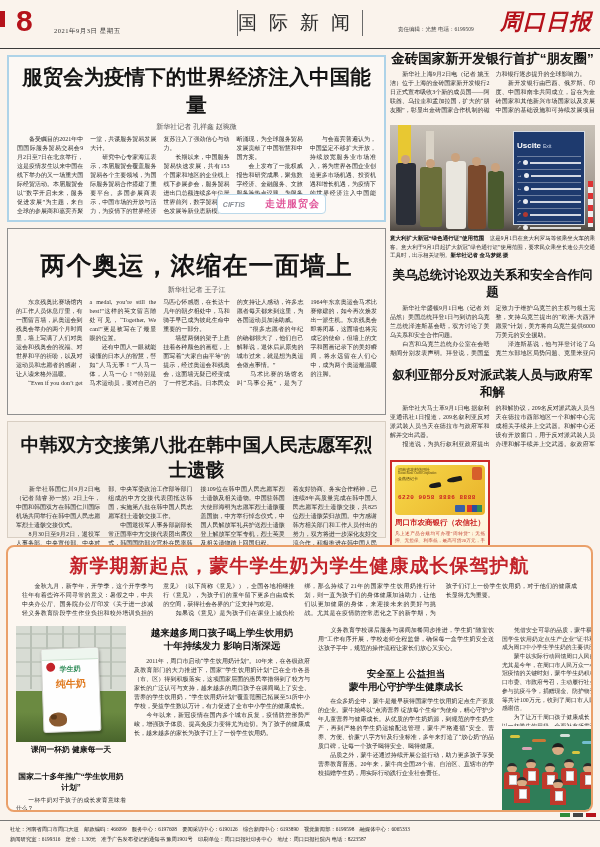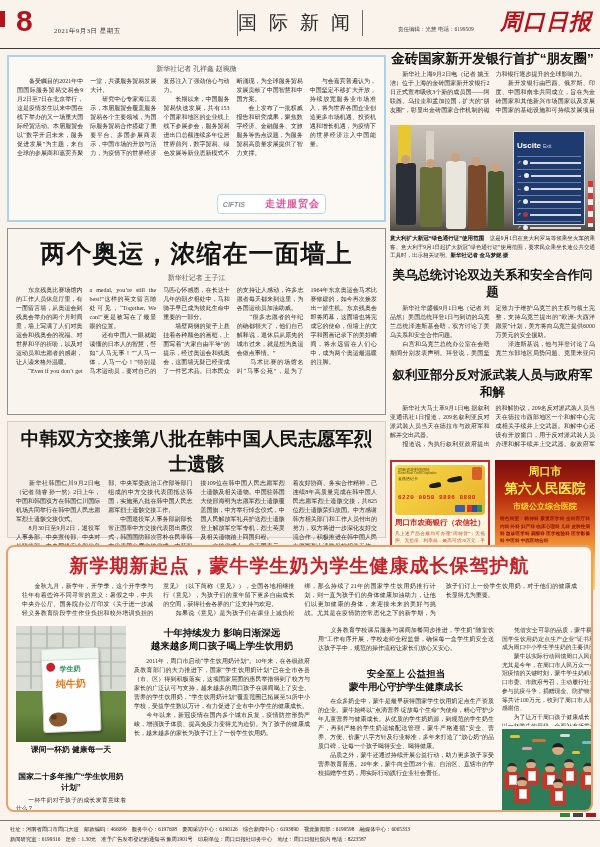--- a/index.html
+++ b/index.html
@@ -20,24 +20,24 @@
   .byline{font-size:7px;text-align:center;color:#555;margin:3px 0;}
   .smallbody{font-size:6px;line-height:1.5;text-align:justify;color:#2a2a2a;white-space:pre-line;overflow:hidden;}
   
   .box-fumao{position:absolute;top:55px;left:7px;width:379px;height:167px;border:2px solid #aed3e8;background:#fcf8f4;padding:4px 8px;box-sizing:border-box;}
   .box-fumao .headline{font-size:20.5px;margin-top:2px;}
   .fumao-body{height:110px;column-count:5;column-gap:7px;}
   .ciftis-logo{position:absolute;right:58px;bottom:6px;background:#fff;border:1px solid #bcd9ea;border-radius:4px;
                padding:2px 5px;display:flex;align-items:center;gap:20px;}
   .ciftis-en{font:italic bold 7px "Liberation Sans",sans-serif;color:#8a8f96;}
   .ciftis-cn{font:bold 10px "Liberation Sans",sans-serif;color:#e0569a;letter-spacing:1px;}
-  .box-aoyun{position:absolute;top:228px;left:7px;width:379px;height:187px;border:1px solid #8f8f8f;background:#faf4ee;padding:8px 8px;box-sizing:border-box;}
+  .box-aoyun{position:absolute;top:228px;left:7px;width:379px;height:187px;border:1px solid #8f8f8f;background:#faf4ee;padding:20px 8px;box-sizing:border-box;}
   .box-aoyun .headline{font-size:25px;letter-spacing:1px;}
   .aoyun-body{height:132px;column-count:5;column-gap:7px;}
-  .box-zhonghan{position:absolute;top:421px;left:7px;width:379px;height:117px;border:1px solid #d8cec2;background:#f4ede5;padding:3px 8px;box-sizing:border-box;}
+  .box-zhonghan{position:absolute;top:421px;left:7px;width:379px;height:117px;border:1px solid #d8cec2;background:#f4ede5;padding:9px 8px;box-sizing:border-box;}
   .box-zhonghan .headline{font-size:18.5px;margin-top:1px;}
   .zhonghan-body{height:86px;column-count:4;column-gap:8px;margin-top:3px;}
   
   .rightcol{position:absolute;left:390px;top:45px;width:205px;margin-top:6px;}
   .jz-head{font-size:13.5px;line-height:1.2;}
   .jz-body{margin-top:3px;height:52px;column-count:2;column-gap:6px;}
   .photo-uscite{margin-top:3px;height:106px;position:relative;overflow:hidden;
                 background:linear-gradient(180deg,#c9c2b8 0%,#a89f96 55%,#6e675f 90%,#4d4741 100%);}
   .pillar{position:absolute;left:8px;top:0;width:13px;height:80px;background:#e8c832;}
   .pillar2{position:absolute;left:36px;top:6px;width:8px;height:66px;background:#d9d2c6;}
@@ -130,20 +130,21 @@
     <div class="section-wrap">
       <div class="section-bar"></div>
       <div class="section-title">国际新闻</div>
       <div class="section-bar"></div>
     </div>
     <div class="editor-line">责任编辑：光慧 电话：6199509</div>
     <div class="masthead">周口日报</div>
   </div>
 
   <div class="box-fumao">
+    <div class="headline">服贸会为疫情下的世界经济注入中国能量</div>
     <div class="byline">新华社记者 孔祥鑫 赵琬微</div>
     <div class="smallbody fumao-body">　　备受瞩目的2021年中国国际服务贸易交易会9月2日至7日在北京举行，这是疫情发生以来中国在线下举办的又一场重大国际经贸活动。本届服贸会以“数字开启未来，服务促进发展”为主题，来自全球的参展商和嘉宾齐聚一堂，共谋服务贸易发展大计。
 　　研究中心专家海江表示，本届服贸会覆盖服务贸易各个主要领域，为国际服务贸易合作搭建了重要平台。多国参展商表示，中国市场的开放与活力，为疫情下的世界经济复苏注入了强劲信心与动力。
 　　长期以来，中国服务贸易快速发展，共有153个国家和地区的企业线上线下参展参会，服务贸易进出口总额连续多年位居世界前列，数字贸易、绿色发展等新业态新模式不断涌现，为全球服务贸易发展贡献了中国智慧和中国方案。
 　　会上发布了一批权威报告和研究成果，聚焦数字经济、金融服务、文旅服务等热点议题，为服务贸易高质量发展提供了智力支撑。
 　　与会嘉宾普遍认为，中国坚定不移扩大开放，持续放宽服务业市场准入，将为世界各国企业创造更多市场机遇、投资机遇和增长机遇，为疫情下的世界经济注入中国能量。</div>
     <div class="ciftis-logo">
       <span class="ciftis-en">CIFTIS</span>
       <span class="ciftis-cn">走进服贸会</span>
     </div>
@@ -253,28 +254,20 @@
           <div class="upay">
               <i style="background:#d9342b"></i>
               <i style="background:#2b4f9e"></i>
               <i style="background:#2e8b57"></i>
             </div>
         </div>
         <div class="ad-bank-title">周口市农商银行（农信社）</div>
         <div class="ad-bank-body">凡上述产品合规均可办理“周转贷”；无抵押、无担保、利率低，最高可贷20万元，手续简便，可在全市农商银行（农信社）各营业网点办理。</div>
         <div class="ad-bank-phone">联系电话：0394—8306896</div>
       </div>
-      <div class="ad-hosp">
-        <div class="hosp-l1">周口市</div>
-        <div class="hosp-l2">第六人民医院</div>
-        <div class="hosp-l3">市级公立综合医院</div>
-        <div class="hosp-depts">特色科室：精神科 康复医学科 全科医疗科 内科 外科 妇产科 临床心理科 儿科 皮肤性病科 急诊医学科 麻醉科 医学检验科 医学影像科 中医科 中西医结合科</div>
-        <div class="hosp-phone">咨询电话：0394-7865120</div>
-        <div class="hosp-note">（豫）医广〔2021〕第06-13-028号</div>
-      </div>
     </div>
   </div>
 
   <div class="box-mengniu">
     <div class="headline mn-head">新学期新起点，蒙牛学生奶为学生健康成长保驾护航</div>
     <div class="smallbody mn-intro">　　金秋九月，新学年，开学季，这个开学季与往年有着些许不同寻常的意义：暑假之中，中共中央办公厅、国务院办公厅印发《关于进一步减轻义务教育阶段学生作业负担和校外培训负担的意见》（以下简称《意见》），全国各地相继推行《意见》，为孩子们的童年留下更多自由成长的空间，获得社会各界的广泛支持与欢迎。
 　　如果说《意见》是为孩子们在课业上减负松绑，那么持续了21年的国家学生饮用奶推行计划，则一直为孩子们的身体健康加油助力，让他们以更加健康的身体，来迎接未来的美好与挑战。尤其是在疫情防控常态化之下的新学期，为孩子们订上一份学生饮用奶，对于他们的健康成长显得尤为重要。</div>
 
     <div class="mn-cols">
 
@@ -290,22 +283,22 @@
             <div class="cow"></div>
           </div>
         </div>
         <div class="subhead-sm">课间一杯奶 健康每一天</div>
         <div class="subhead-sm" style="margin-top:16px;font-family:Liberation Serif, serif;">国家二十多年推广“学生饮用奶计划”</div>
         <div class="mn-smallbody" style="height:48px;margin-top:2px;">　　一杯牛奶对于孩子的成长发育意味着什么？
 　　国际营养与权威研究证明，乳制品几乎含有人体所需的所有营养素，可作为人类优质蛋白质与钙质的理想来源。奶类中的蛋白质、维生素A、维生素D、钙、磷等营养成分，对儿童青少年的生长发育尤为重要。为改善中小学生营养状况，国家自2000年起推广实施“学生饮用奶计划”，二十多年来惠及全国数千万名中小学生，成为一项意义深远的国家营养改善行动。</div>
       </div>
 
       <div class="mn-colB">
+        <div class="subhead">越来越多周口孩子喝上学生饮用奶</div>
         <div class="subhead">十年持续发力 影响日渐深远</div>
-        <div class="subhead">越来越多周口孩子喝上学生饮用奶</div>
         <div class="mn-smallbody" style="height:162px;margin-top:4px;font-size:6px;">　　2011年，周口市启动“学生饮用奶计划”。10年来，在各级政府及教育部门的大力推进下，国家“学生饮用奶计划”已在全市各县（市、区）得到积极落实，这项国家层面的惠民举措得到了校方与家长的广泛认可与支持，越来越多的周口孩子在课间喝上了安全、营养的学生饮用奶，“学生饮用奶计划”覆盖范围已拓展至51所中小学校，受益学生数以万计，有力促进了全市中小学生的健康成长。
 　　今年以来，新冠疫情在国内多个城市反复，疫情防控形势严峻，增强孩子体质、提高免疫力变得尤为迫切。为了孩子的健康成长，越来越多的家长为孩子订上了一份学生饮用奶。</div>
       </div>
 
       <div class="mn-colC">
         <div class="mn-smallbody" style="height:38px;font-size:6px;">　　义务教育学校课后服务与课间加餐同步推进，学生奶“随堂饮用”工作有序开展，学校老师全程监督，确保每一盒学生奶安全送达孩子手中，规范的操作流程让家长们放心又安心。</div>
         <div class="subhead" style="margin-top:3px;">安全至上 公益担当</div>
         <div class="subhead">蒙牛用心守护学生健康成长</div>
         <div class="mn-smallbody" style="height:112px;margin-top:3px;font-size:6px;">　　在众多奶企中，蒙牛是最早获得国家学生饮用奶定点生产资质的企业。蒙牛始终以“点滴营养 绽放每个生命”为使命，精心守护少年儿童营养与健康成长。从优质的学生奶奶源，到规范的学生奶生产，再到严格的学生奶运输配送管理，蒙牛严格遵循“安全、营养、方便、价廉”八字方针及行业标准，多年来打造了“放心奶”的品质口碑，让每一个孩子喝得安全、喝得健康。
 　　品质之外，蒙牛还通过持续开展公益行动，助力更多孩子享受营养教育普惠。20年来，蒙牛向全国28个省、自治区、直辖市的学校捐赠学生奶，用实际行动践行企业社会责任。</div>

